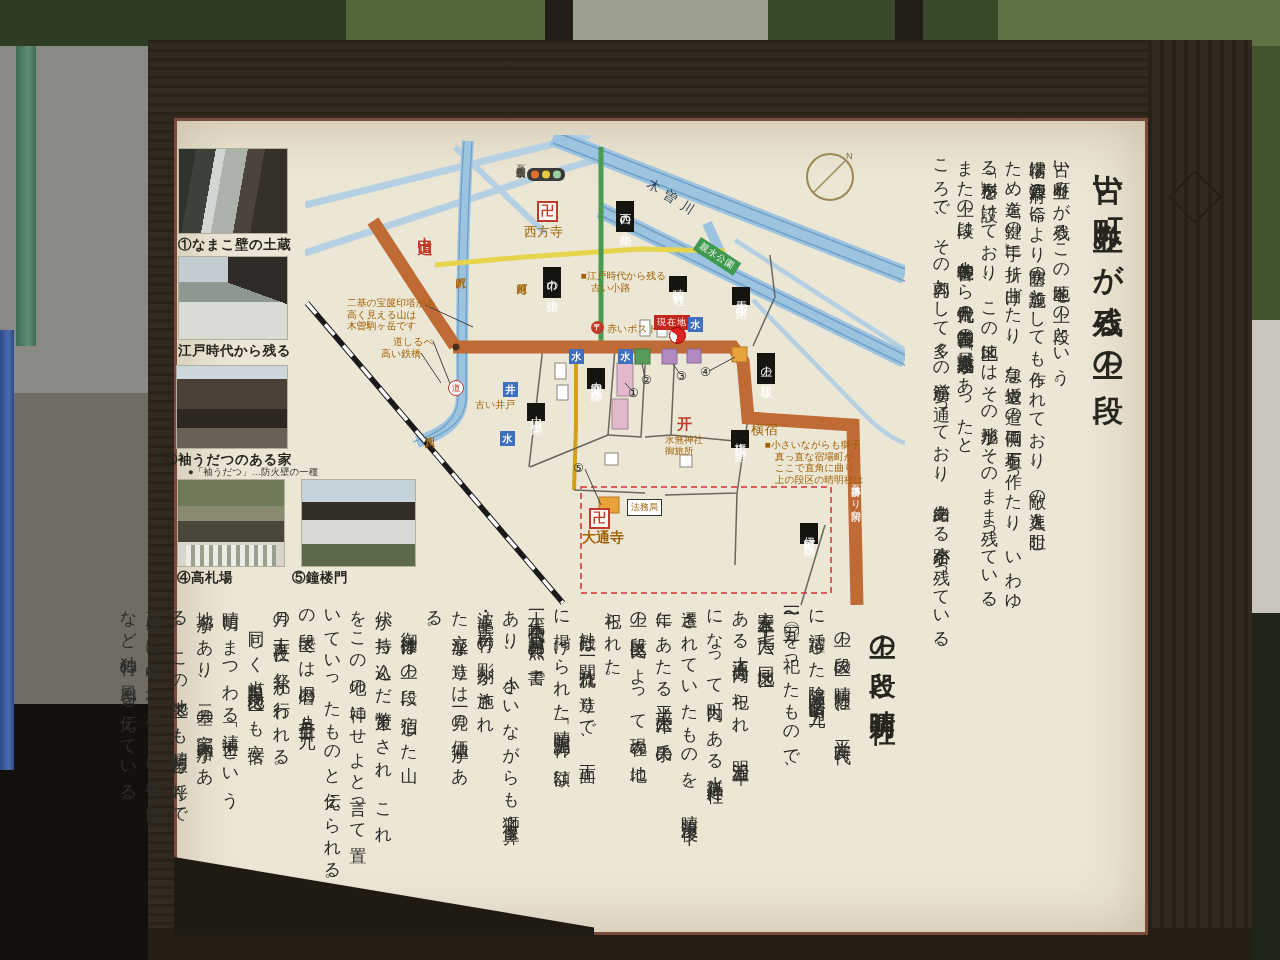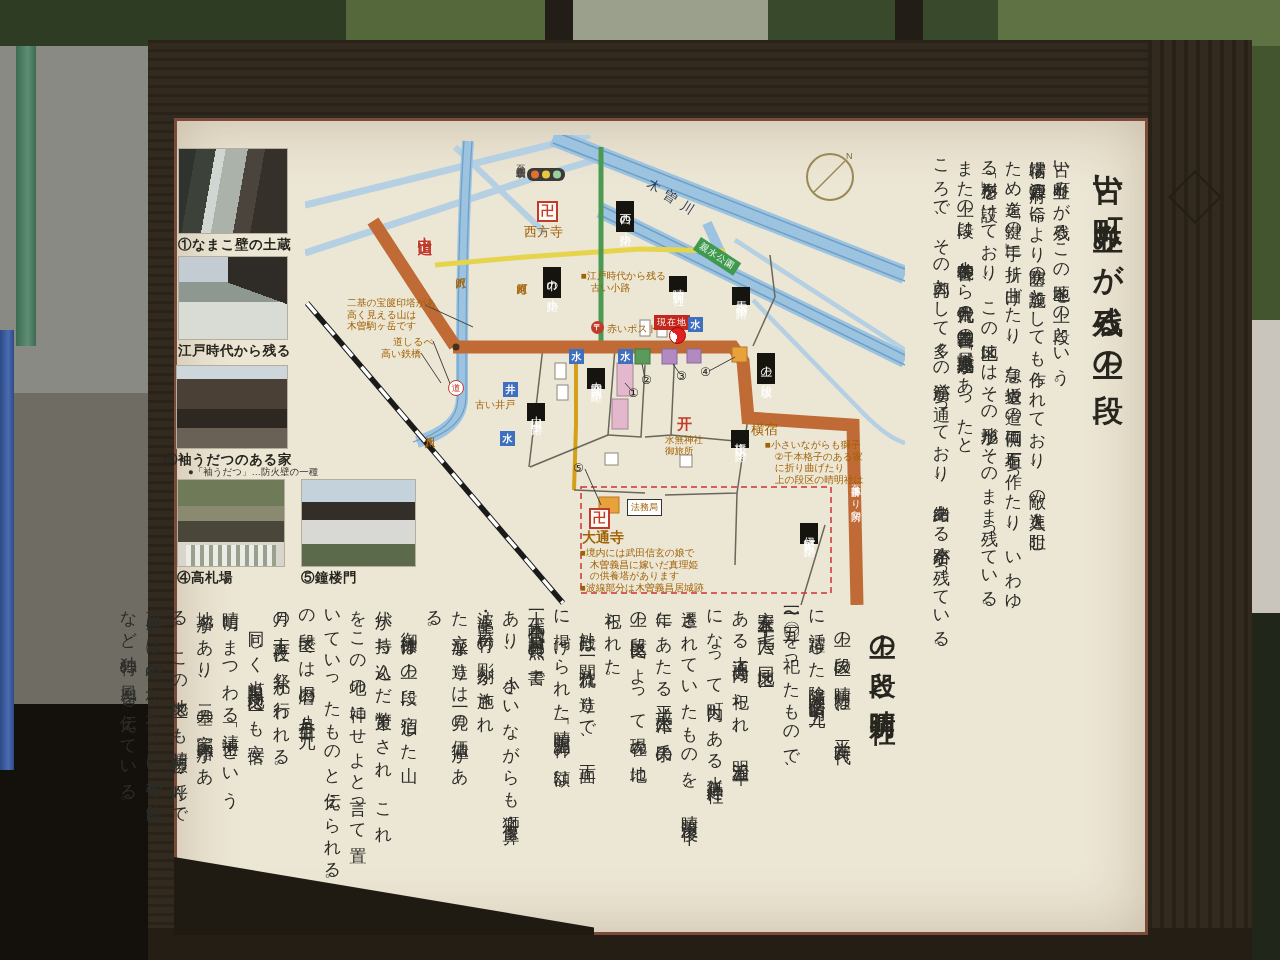--- a/index.html
+++ b/index.html
@@ -98,21 +98,21 @@
   <div class="abs cap" style="left:178px;top:342px">江戸時代から残る</div>
 
   <div class="abs photo ph3" style="left:176px;top:365px;width:112px;height:84px"></div>
   <div class="abs cap" style="left:164px;top:451px">③袖うだつのある家</div>
   <div class="abs capnote" style="left:188px;top:466px">●「袖うだつ」…防火壁の一種</div>
 
   <div class="abs photo ph4" style="left:177px;top:479px;width:108px;height:88px"></div>
   <div class="abs cap" style="left:177px;top:569px">④高札場</div>
 
   <div class="abs photo ph5" style="left:301px;top:479px;width:115px;height:88px"></div>
-  <div class="abs cap" style="left:301px;top:569px">⑤鐘楼門</div>
+  <div class="abs cap" style="left:292px;top:569px">⑤鐘楼門</div>
 
   <div class="abs" id="map">
     <svg width="600" height="470" viewBox="0 0 600 470" style="position:absolute;left:0;top:0">
 
       <g stroke="#b5cfe3" fill="none">
         <path d="M 0,70 L 285,0" stroke-width="7"></path>
         <path d="M 0,118 L 232,42 L 300,22" stroke-width="7"></path>
         <path d="M 150,12 L 240,98" stroke-width="6"></path>
         <path d="M 402,88 L 422,132" stroke-width="10" stroke="#9cc4e0"></path>
         <path d="M 430,105 L 600,215" stroke-width="4.5"></path>
@@ -246,43 +246,37 @@
         <p class="nline">二基の宝篋印塔があ</p>
         <p class="nline">高く見える山は</p>
         <p class="nline">木曽駒ヶ岳です</p>
       </div>
 
     <div class="lanebox" style="left:427px;top:152px">馬宿小路</div>
     <div class="lanebox" style="left:452px;top:218px">上の段坂</div>
     <div class="m" style="left:446px;top:286px;font-size:13.5px;font-weight:normal">横宿</div>
     <div class="m" style="left:460px;top:304px">
         <p class="nline">■小さいながらも獅子</p>
-        <p class="nline">　②千本格子のある家</p>
-        <p class="nline">　に折り曲げたり</p>
+        <p class="nline">　真っ直な宿場町が</p>
+        <p class="nline">　ここで直角に曲り</p>
         <p class="nline">　上の段区の晴明社は</p>
       </div>
     <div class="lanebox" style="left:426px;top:295px">権現小路</div>
     <div class="lanebox" style="left:495px;top:388px">伊勢町小路</div>
     <div class="m vtext" style="left:544px;top:342px;font-size:9.5px;color:#fff;letter-spacing:1px">至本陣跡より関所へ</div>
 
     <div class="m" style="left:372px;top:280px;color:#c23b2a;font-size:15px;font-weight:bold">开</div>
     <div class="m" style="left:360px;top:299px;font-size:9.5px">水無神社</div>
     <div class="m" style="left:360px;top:310px;font-size:9.5px">御旅所</div>
 
     <div class="lanebox" style="left:282px;top:233px">寺門前小路</div>
     <div class="lanebox" style="left:222px;top:268px">山口小路</div>
 
     <div class="redbox-manji" style="left:284px;top:373px">卍</div>
     <div class="m" style="left:277px;top:394px;font-size:14px;font-weight:bold">大通寺</div>
-    <div class="m" style="left:275px;top:412px">
-        <p class="nline">■境内には武田信玄の娘で</p>
-        <p class="nline">　木曽義昌に嫁いだ真理姫</p>
-        <p class="nline">　の供養塔があります</p>
-        <p class="nline">■波線部分は木曽義昌居城跡</p>
-      </div>
     <div class="m" style="left:322px;top:364px;border:1px solid #333;background:#fff;font-size:9px;padding:1px 3px">法務局</div>
     <div class="m vtext" style="left:117px;top:293px;font-size:11px">八沢川</div>
 
     <div class="numc" style="left:323px;top:251px">①</div>
     <div class="numc" style="left:336px;top:238px">②</div>
     <div class="numc" style="left:371px;top:234px">③</div>
     <div class="numc" style="left:395px;top:230px">④</div>
     <div class="numc" style="left:268px;top:326px">⑤</div>
   </div>
 

